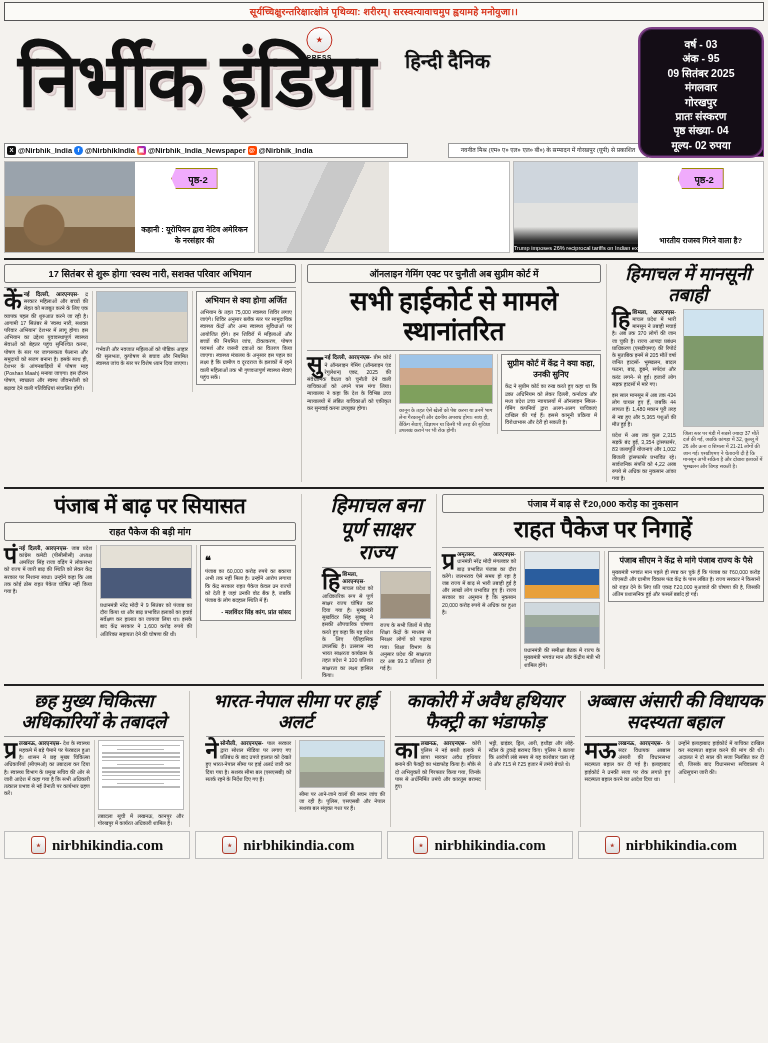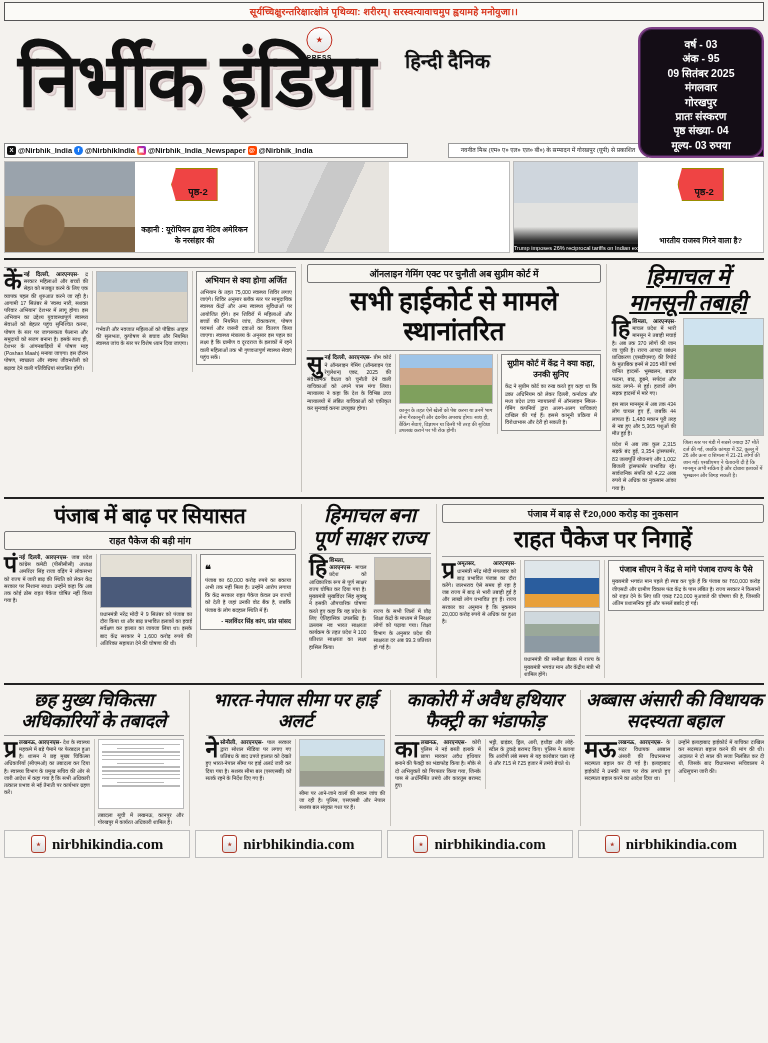--- a/index.html
+++ b/index.html
@@ -89,23 +89,23 @@
     border:1px solid #7d3f86;
   }
 
   
   .teaser{ display:flex; gap:3px; height:92px; margin-top:3px; }
   .tcell{ position:relative; flex:1; border:1px solid #bbb; background:#fff; overflow:hidden; display:flex;}
   .tphoto{ width:52%; background-size:cover; }
   .tside{ flex:1; position:relative; display:flex; align-items:flex-end; justify-content:center; padding:0 2px 4px;}
   .arrow-tag{
     position:absolute; top:6px; left:50%; transform:translateX(-50%);
-    background:#ef4444; border:1px solid #9a8d00;
+    background:#f0abfc; border:1px solid #9a8d00;
     font-size:9.5px; font-weight:bold; color:#111;
-    padding:16px 9px 2px 16px; white-space:nowrap;
+    padding:4px 9px 2px 16px; white-space:nowrap;
     clip-path: polygon(10% 0, 100% 0, 100% 100%, 10% 100%, 0 50%);
   }
   .tcap{ font-size:7.6px; font-weight:bold; color:#111; text-align:center; line-height:11px;
          background:#fff; padding:2px 1px; width:100%;}
   
   .ph-battle{background:
      radial-gradient(circle at 30% 70%, #8a6c4a 0 18%, transparent 19%),
      linear-gradient(#9aa3ac 0 38%, #b4a184 38% 72%, #7d6344 72% 100%);}
   .ph-police{background:linear-gradient(115deg,#dcdcdc 0 40%,#c9c9c9 40% 62%,#e7e4df 62% 100%);}
   .ph-trump{background:linear-gradient(#cfd6dd 0 46%,#e2e2e0 46% 72%,#2b2b2b 88% 100%);}
@@ -208,21 +208,21 @@
       <div class="hindi-daily">हिन्दी दैनिक</div>
     </div>
     <div class="datebox">
       <div>वर्ष - 03</div>
       <div>अंक - 95</div>
       <div>09 सितंबर 2025</div>
       <div>मंगलवार</div>
       <div>गोरखपुर</div>
       <div>प्रातः संस्करण</div>
       <div>पृष्ठ संख्या- 04</div>
-      <div>मूल्य- 03 रुपया</div>
+      <div>मूल्य- 02 रुपया</div>
     </div>
   </div>
 
   <div class="socialbar">
     <div class="social-left">
       <span class="sico x">X</span>
       <b>@Nirbhik_India</b>
       <span class="sico fb">f</span>
       <b>@NirbhikIndia</b>
       <span class="sico ig">▣</span>
@@ -258,20 +258,21 @@
         <div class="tcap">भारतीय राजस्व गिरने वाला है?</div>
       </div>
     </div>
   </div>
 
   <hr class="hr-sec">
 
   <div class="lead">
 
     <div class="lead-col-a">
+      <div class="kicker">17 सितंबर से शुरू होगा 'स्वस्थ नारी, सशक्त परिवार अभियान</div>
       <hr class="hr-thin">
       <div class="art-body">
         <div class="tcolumn" style="flex:0 0 84px;">
           <p class="body">
             <span class="dropcap">कें</span>
             <span class="dateline">नई दिल्ली, आरएनएस-</span>
             <span>द्र सरकार महिलाओं और बच्चों की सेहत को मजबूत करने के लिए एक व्यापक पहल की शुरुआत करने जा रही है। आगामी 17 सितंबर से 'स्वस्थ नारी, सशक्त परिवार अभियान' देशभर में लागू होगा। इस अभियान का उद्देश्य युवावस्थापूर्ण स्वास्थ्य सेवाओं को बेहतर पहुंच सुनिश्चित करना, पोषण के स्तर पर जागरूकता फैलाना और समुदायों को सजग बनाना है। इसके साथ ही, देशभर के आंगनबाड़ियों में पोषण माह (Poshan Maah) मनाया जाएगा। इस दौरान पोषण, स्वच्छता और स्वस्थ जीवनशैली को बढ़ावा देने वाली गतिविधियां संचालित होंगी।</span>
           </p>
         </div>
         <div class="tcolumn colrule" style="flex:0 0 96px;padding-left:3px;">
@@ -306,21 +307,21 @@
         <div class="tcolumn colrule" style="padding-left:3px;">
           <div class="minibox">
             <h4>सुप्रीम कोर्ट में केंद्र ने क्या कहा, उनकी सुनिए</h4>
             <p class="body">केंद्र ने सुप्रीम कोर्ट का रुख करते हुए कहा था कि उक्त अधिनियम को लेकर दिल्ली, कर्नाटक और मध्य प्रदेश उच्च न्यायालयों में ऑनलाइन स्किल-गेमिंग कंपनियों द्वारा अलग-अलग याचिकाएं दाखिल की गई हैं। इससे कानूनी प्रक्रिया में विरोधाभास और देरी हो सकती है।</p>
           </div>
         </div>
       </div>
     </div>
 
     <div class="lead-col-c colrule" style="padding-left:5px;">
-      <div class="hl italic" style="font-size:22px;margin-bottom:3px;text-decoration:underline;">हिमाचल में मानसूनी तबाही</div>
+      <div class="hl italic" style="font-size:18px;margin-bottom:3px;">हिमाचल में मानसूनी तबाही</div>
       <div class="art-body">
         <div class="tcolumn" style="flex:0 0 64px;">
           <p class="body">
             <span class="dropcap">हि</span>
             <span class="dateline">शिमला, आरएनएस-</span>
             <span>माचल प्रदेश में भारी मानसून ने तबाही मचाई है। अब तक 370 लोगों की जान जा चुकी है। राज्य आपदा प्रबंधन प्राधिकरण (एसडीएमए) की रिपोर्ट के मुताबिक इनमें से 205 मौतें वर्षा जनित हादसों- भूस्खलन, बादल फटना, बाढ़, डूबने, सर्पदंश और करंट लगने- से हुईं। हजारों लोग सड़क हादसों में मारे गए।</span>
           </p>
           <p class="body" style="margin-top:4px;">इस साल मानसून में अब तक 434 लोग घायल हुए हैं, जबकि 44 लापता हैं। 1,480 मकान पूरी तरह से नष्ट हुए और 5,365 पशुओं की मौत हुई है।</p>
           <p class="body" style="margin-top:4px;">प्रदेश में अब तक कुल 2,315 सड़कें बंद हुईं, 3,354 ट्रांसफार्मर, 83 जलापूर्ति योजनाएं और 1,002 बिजली ट्रांसफार्मर प्रभावित रहे। सार्वजनिक संपत्ति को 4,22 अरब रुपये से अधिक का नुकसान आंका गया है।</p>
         </div>
@@ -354,21 +355,21 @@
         <div class="tcolumn colrule" style="padding-left:3px;">
           <div class="quotebox">
             <span class="qmark">❝</span>
             <p>पंजाब का 60,000 करोड़ रुपये का बकाया अभी तक नहीं मिला है। उन्होंने आरोप लगाया कि केंद्र सरकार राहत पैकेज केवल उन राज्यों को देती है जहां उनकी वोट बैंक है, जबकि पंजाब के लोग बदहाल स्थिति में हैं।</p>
             <div class="qattr">- मलविंदर सिंह कांग, प्रांत सांसद</div>
           </div>
         </div>
       </div>
     </div>
 
-    <div class="colrule" style="flex:0 0 130px;padding-left:7px;">
+    <div class="colrule" style="flex:0 0 130px;padding-left:20px;">
       <div class="hl italic" style="font-size:20px;">हिमाचल बना पूर्ण साक्षर राज्य</div>
       <hr class="hr-thin">
       <div class="art-body">
         <div class="tcolumn">
           <p class="body">
             <span class="dropcap">हि</span>
             <span class="dateline">शिमला, आरएनएस-</span>
             <span>माचल प्रदेश को आधिकारिक रूप से पूर्ण साक्षर राज्य घोषित कर दिया गया है। मुख्यमंत्री सुखविंदर सिंह सुक्खू ने इसकी औपचारिक घोषणा करते हुए कहा कि यह प्रदेश के लिए ऐतिहासिक उपलब्धि है। उल्लास नव भारत साक्षरता कार्यक्रम के तहत प्रदेश ने 100 प्रतिशत साक्षरता का लक्ष्य हासिल किया।</span>
           </p>
         </div>

